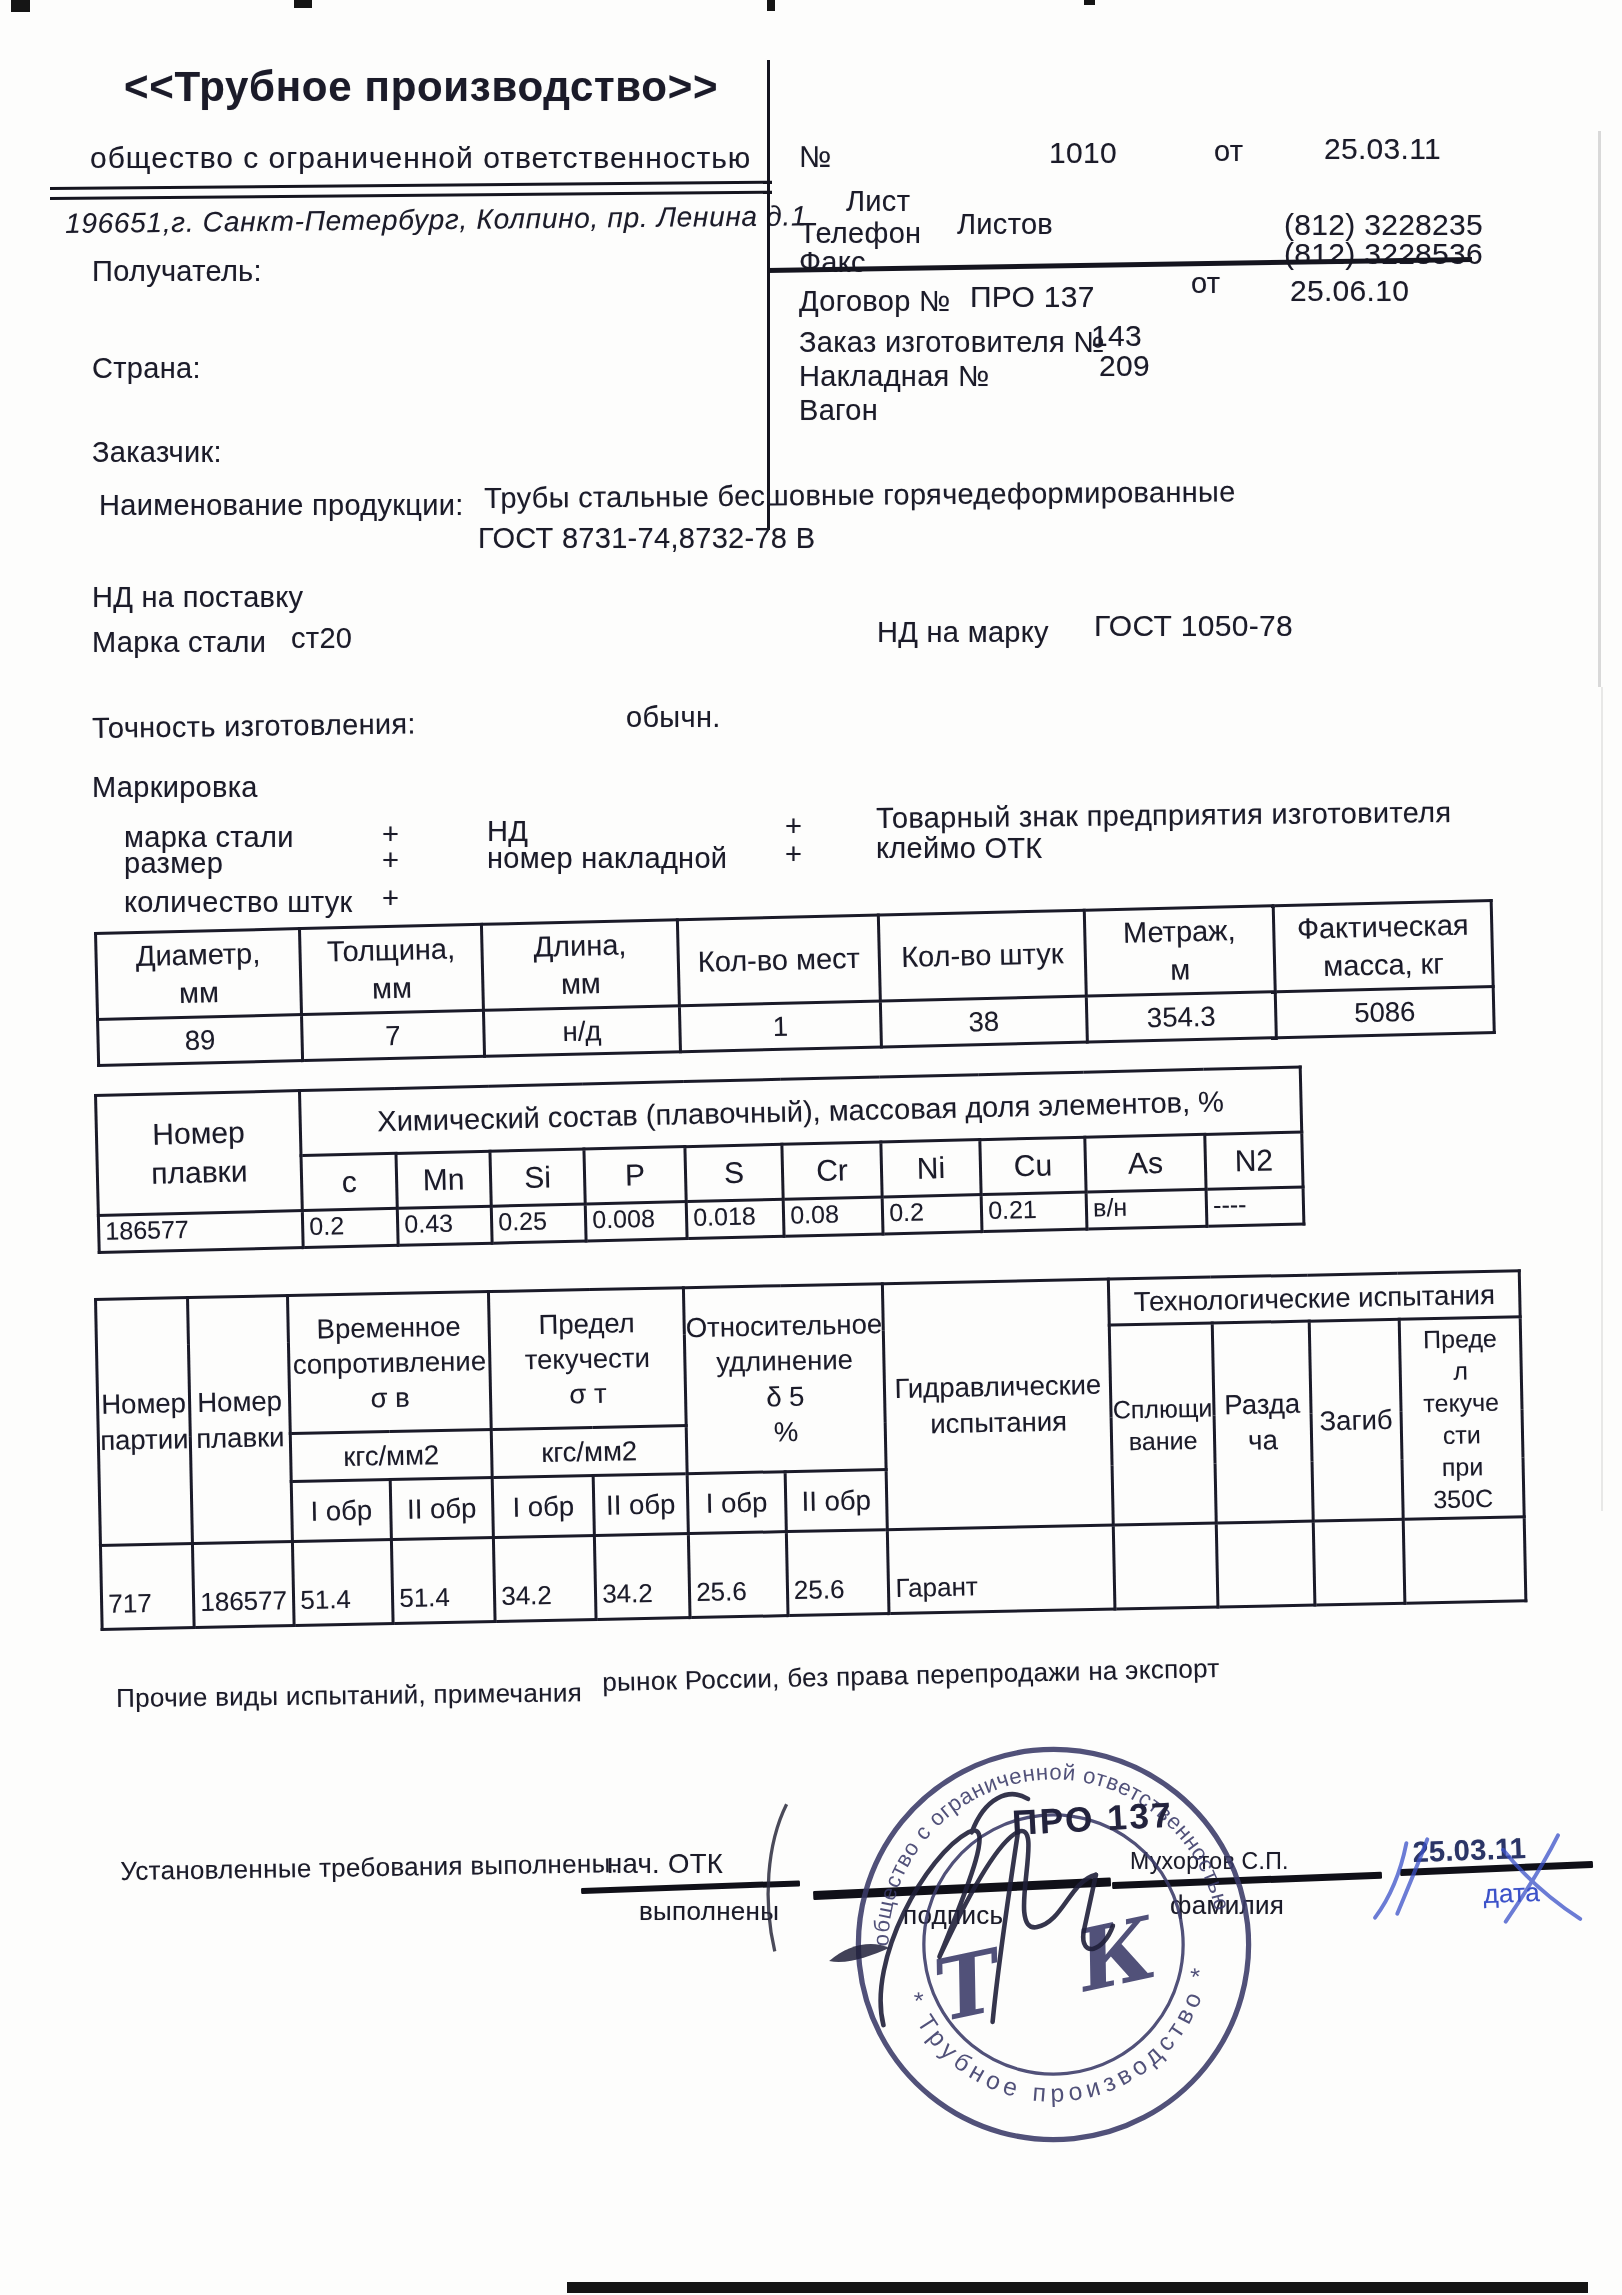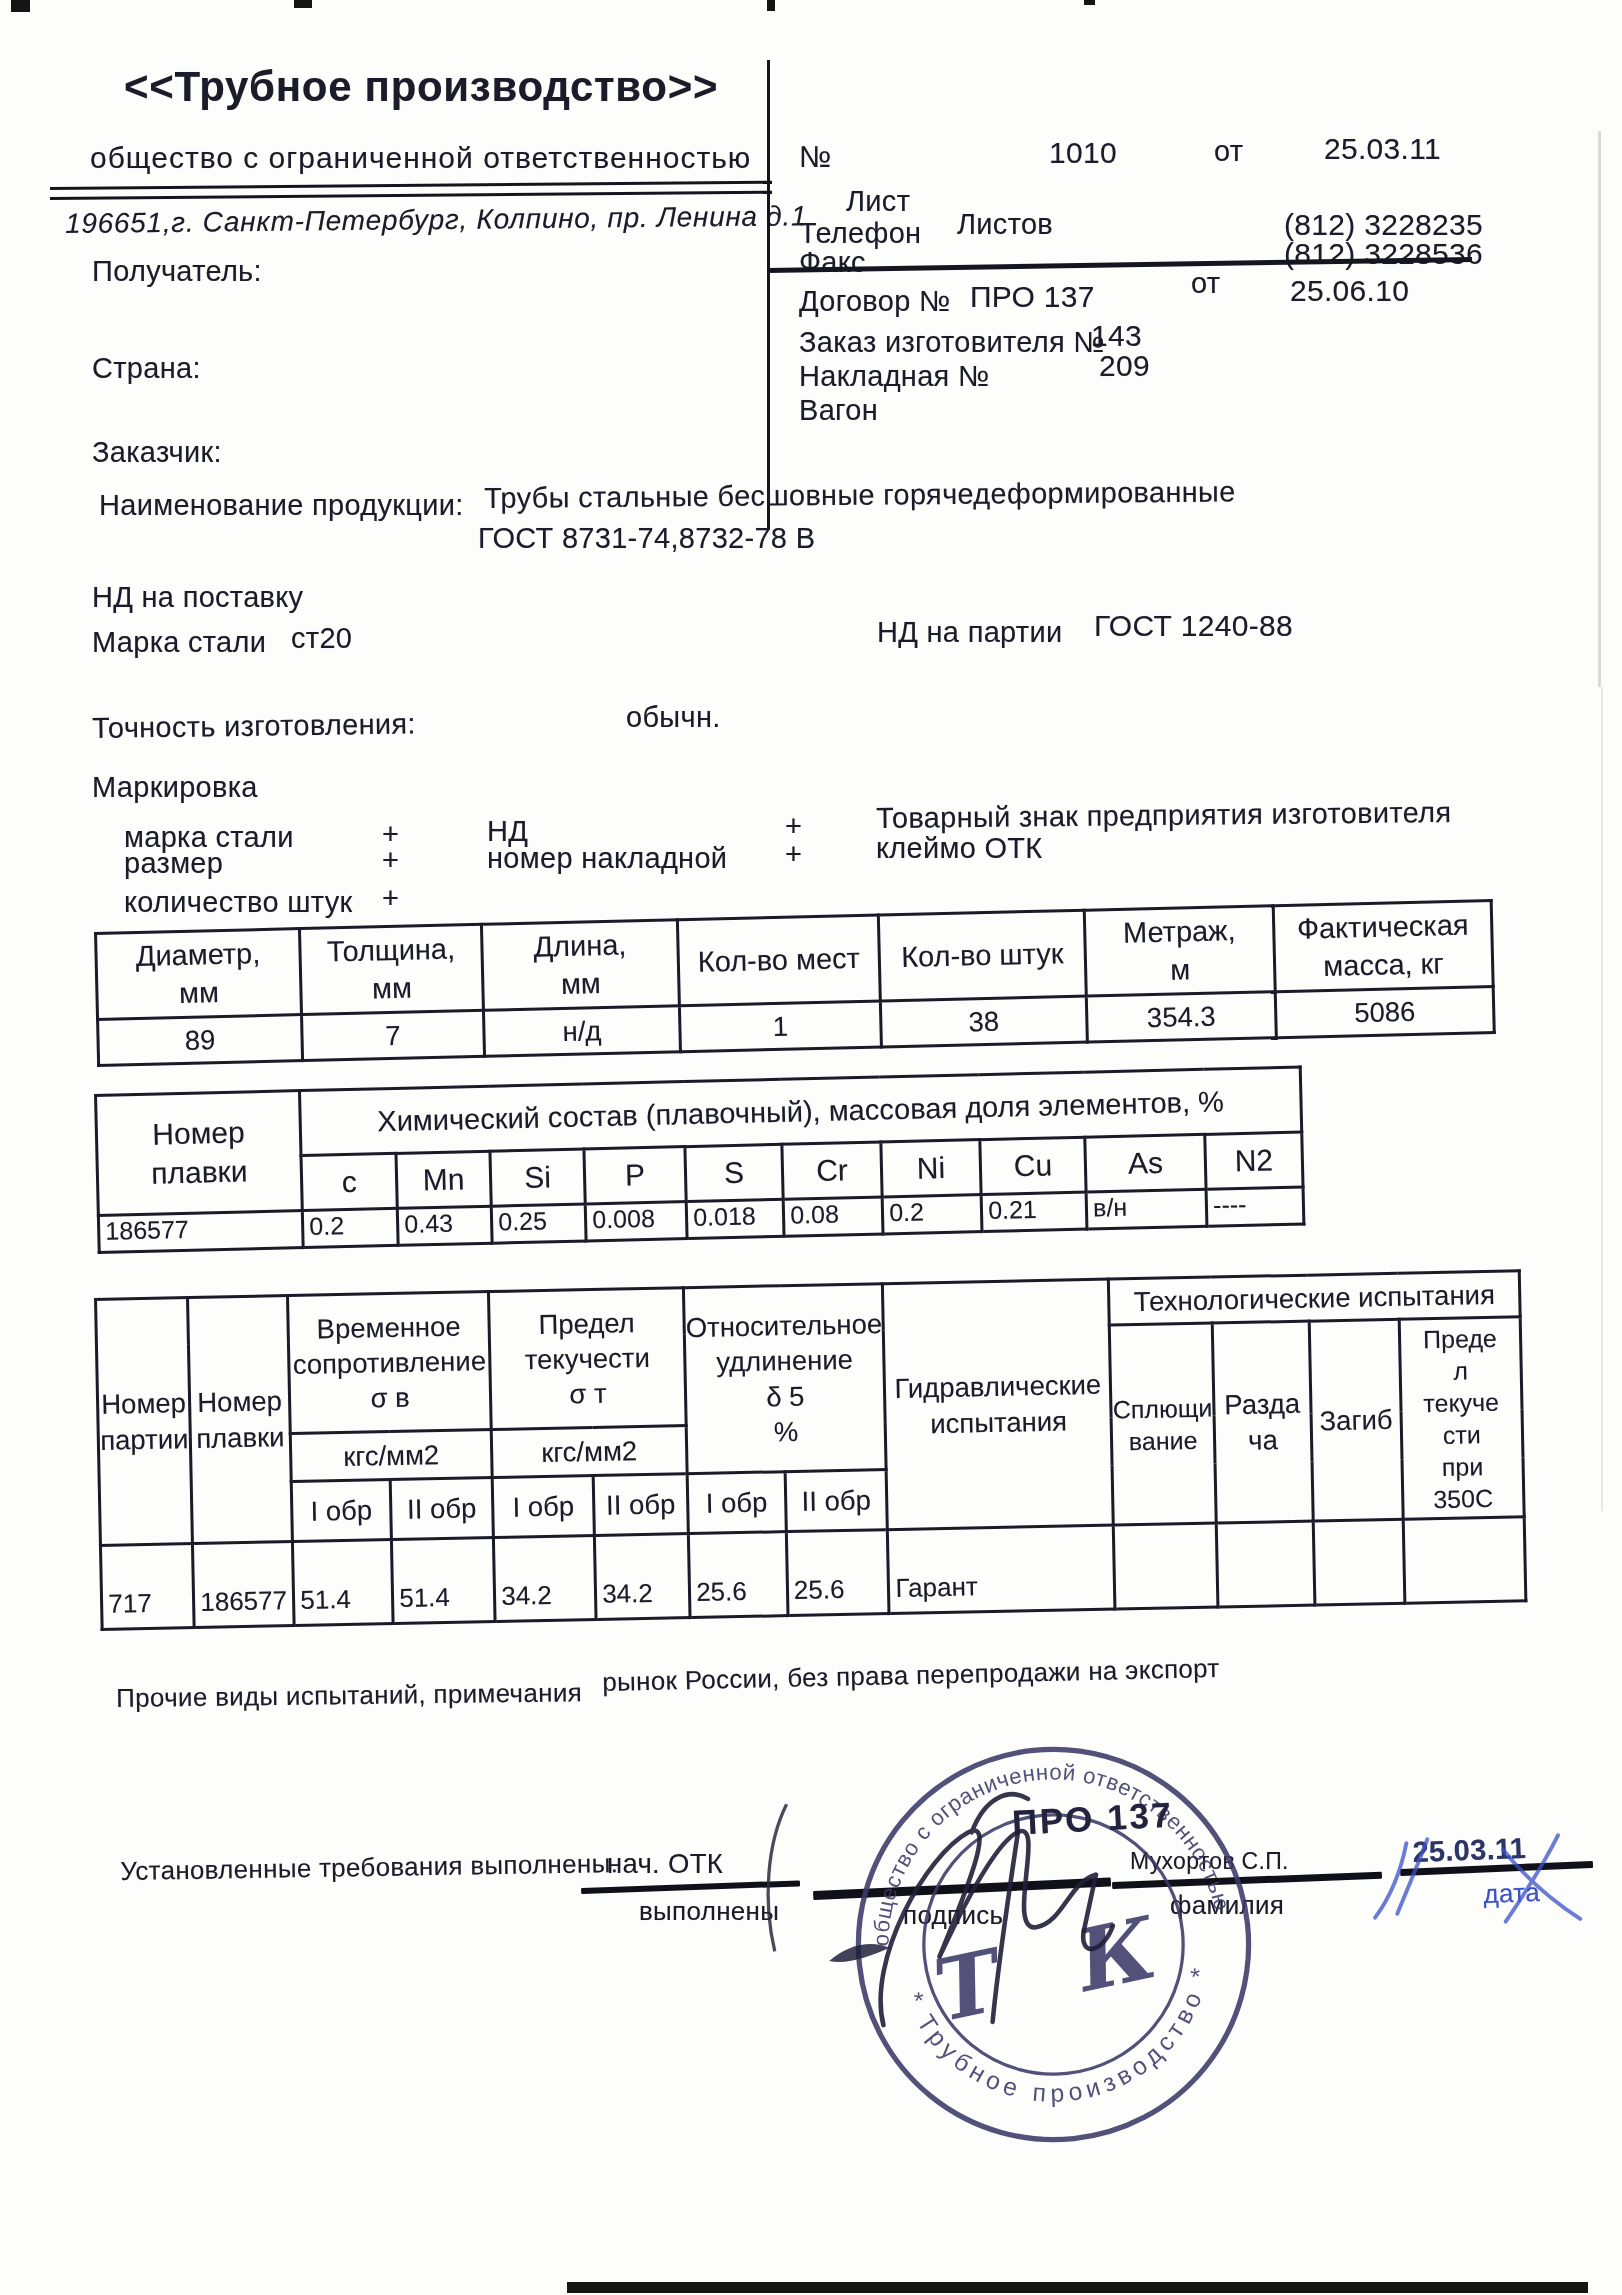--- a/index.html
+++ b/index.html
@@ -72,22 +72,22 @@
   <div class="t" style="left:799px;top:360px;">Накладная №</div>
   <div class="t" style="left:1099px;top:349px;font-size:30px;">209</div>
   <div class="t" style="left:799px;top:394px;">Вагон</div>
 
   <div class="t" style="left:99px;top:489px;">Наименование продукции:</div>
   <div class="t" style="left:484px;top:482px;transform:rotate(-0.5deg);">Трубы стальные бесшовные горячедеформированные</div>
   <div class="t" style="left:478px;top:522px;">ГОСТ 8731-74,8732-78 В</div>
   <div class="t" style="left:92px;top:581px;">НД на поставку</div>
   <div class="t" style="left:92px;top:626px;">Марка стали</div>
   <div class="t" style="left:291px;top:622px;">ст20</div>
-  <div class="t" style="left:877px;top:616px;">НД на партии</div>
-  <div class="t" style="left:1094px;top:609px;font-size:30px;">ГОСТ  1240-88</div>
+  <div class="t" style="left:877px;top:616px;">НД на марку</div>
+  <div class="t" style="left:1094px;top:609px;font-size:30px;">ГОСТ  1050-78</div>
   <div class="t" style="left:92px;top:712px;transform:rotate(-0.8deg);">Точность изготовления:</div>
   <div class="t" style="left:626px;top:701px;">обычн.</div>
 
   <div class="t" style="left:92px;top:771px;">Маркировка</div>
   <div class="t" style="left:124px;top:821px;">марка стали</div>
   <div class="t" style="left:382px;top:818px;">+</div>
   <div class="t" style="left:487px;top:815px;">НД</div>
   <div class="t" style="left:785px;top:810px;">+</div>
   <div class="t" style="left:876px;top:802px;transform:rotate(-0.6deg);">Товарный знак предприятия изготовителя</div>
   <div class="t" style="left:124px;top:847px;">размер</div>

